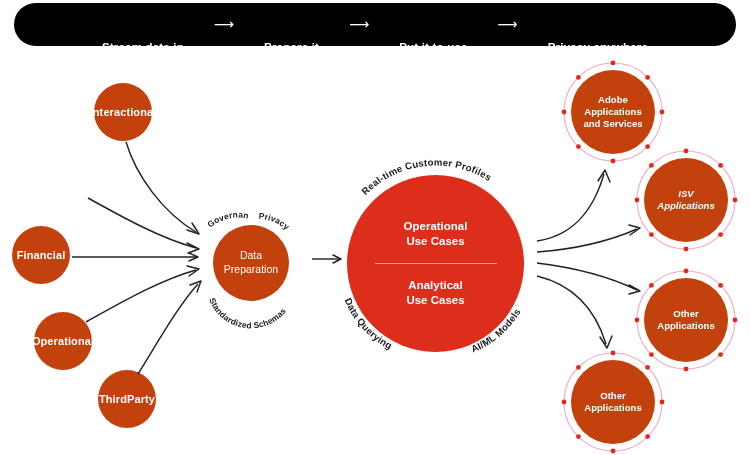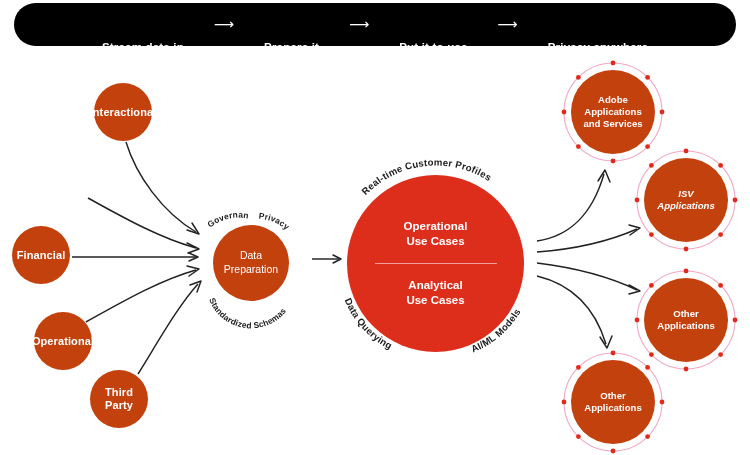--- a/index.html
+++ b/index.html
@@ -190,21 +190,21 @@
 
 
   <div class="node src-node" style="left:12px; top:226px; width:58px; height:58px;">
     <span>Financial</span>
   </div>
 
   <div class="node src-node" style="left:34px; top:312px; width:58px; height:58px;">
     <span>Operational</span>
   </div>
 
-  <div class="node src-node" style="left:90px; top:370px; width:58px; height:58px; flex-direction:column;">
+  <div class="node src-node" style="left:98px; top:370px; width:58px; height:58px; flex-direction:row;">
     <span>Third</span>
     <span>Party</span>
   </div>
 
   <div class="node prep-node" style="left:213px; top:225px; width:76px; height:76px; flex-direction:column;">
     <span>Data</span>
     <span>Preparation</span>
   </div>
 
   <div class="big-circle"></div>

